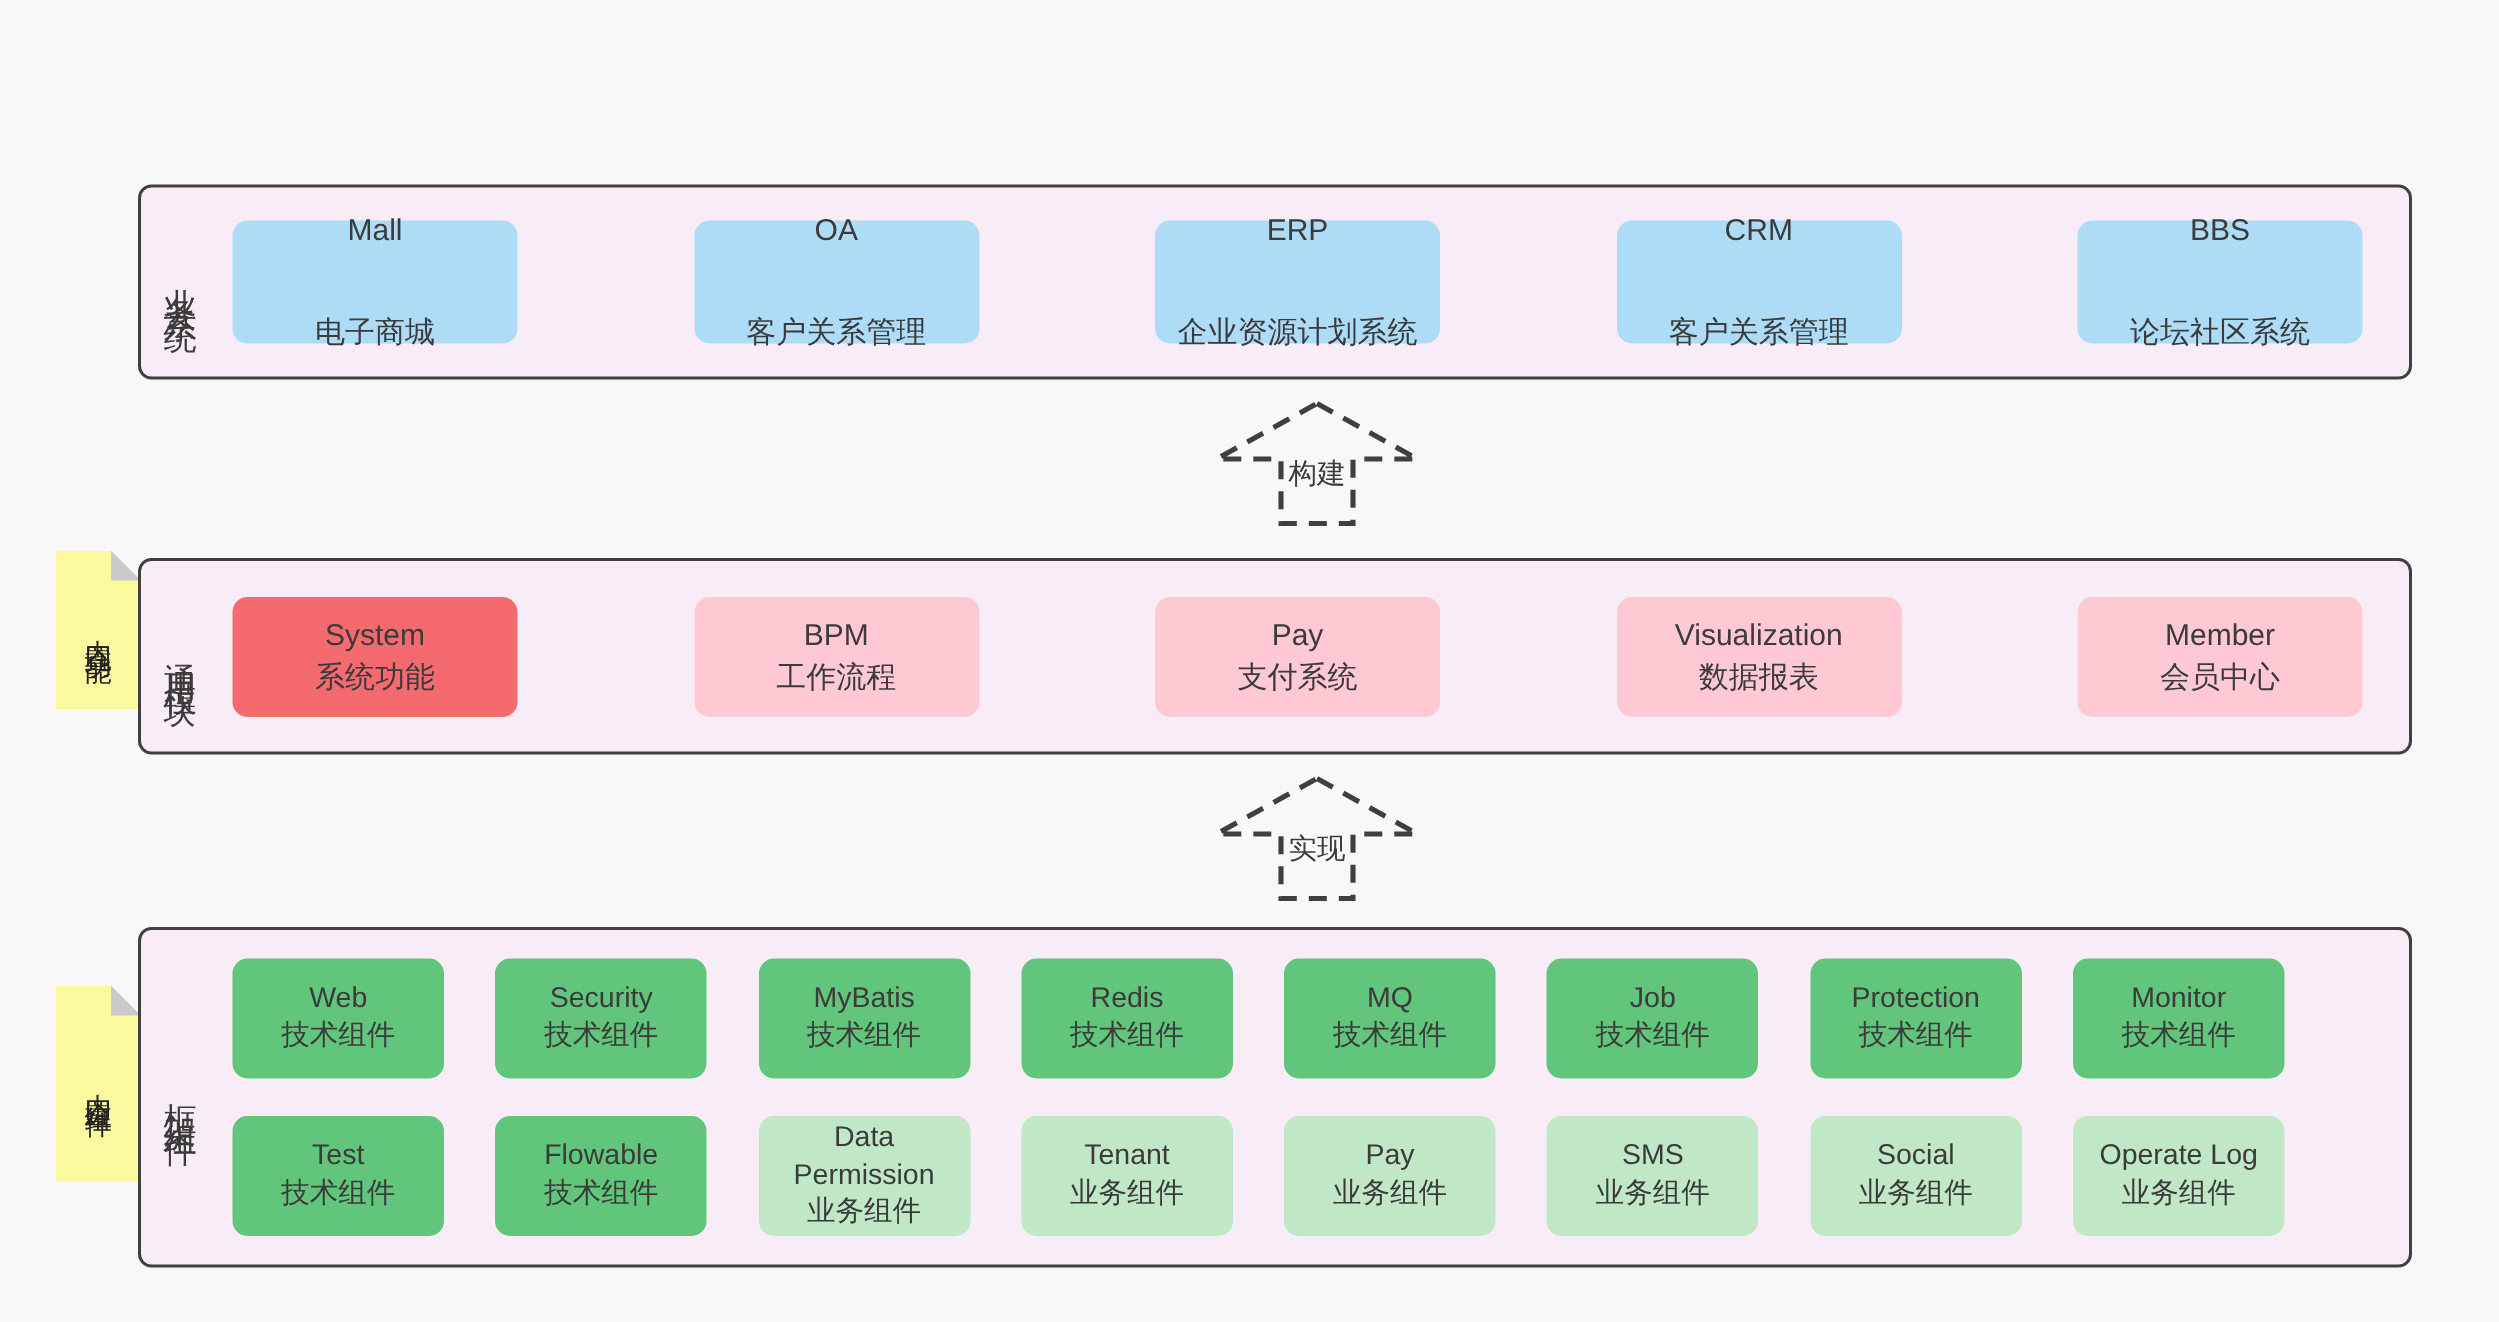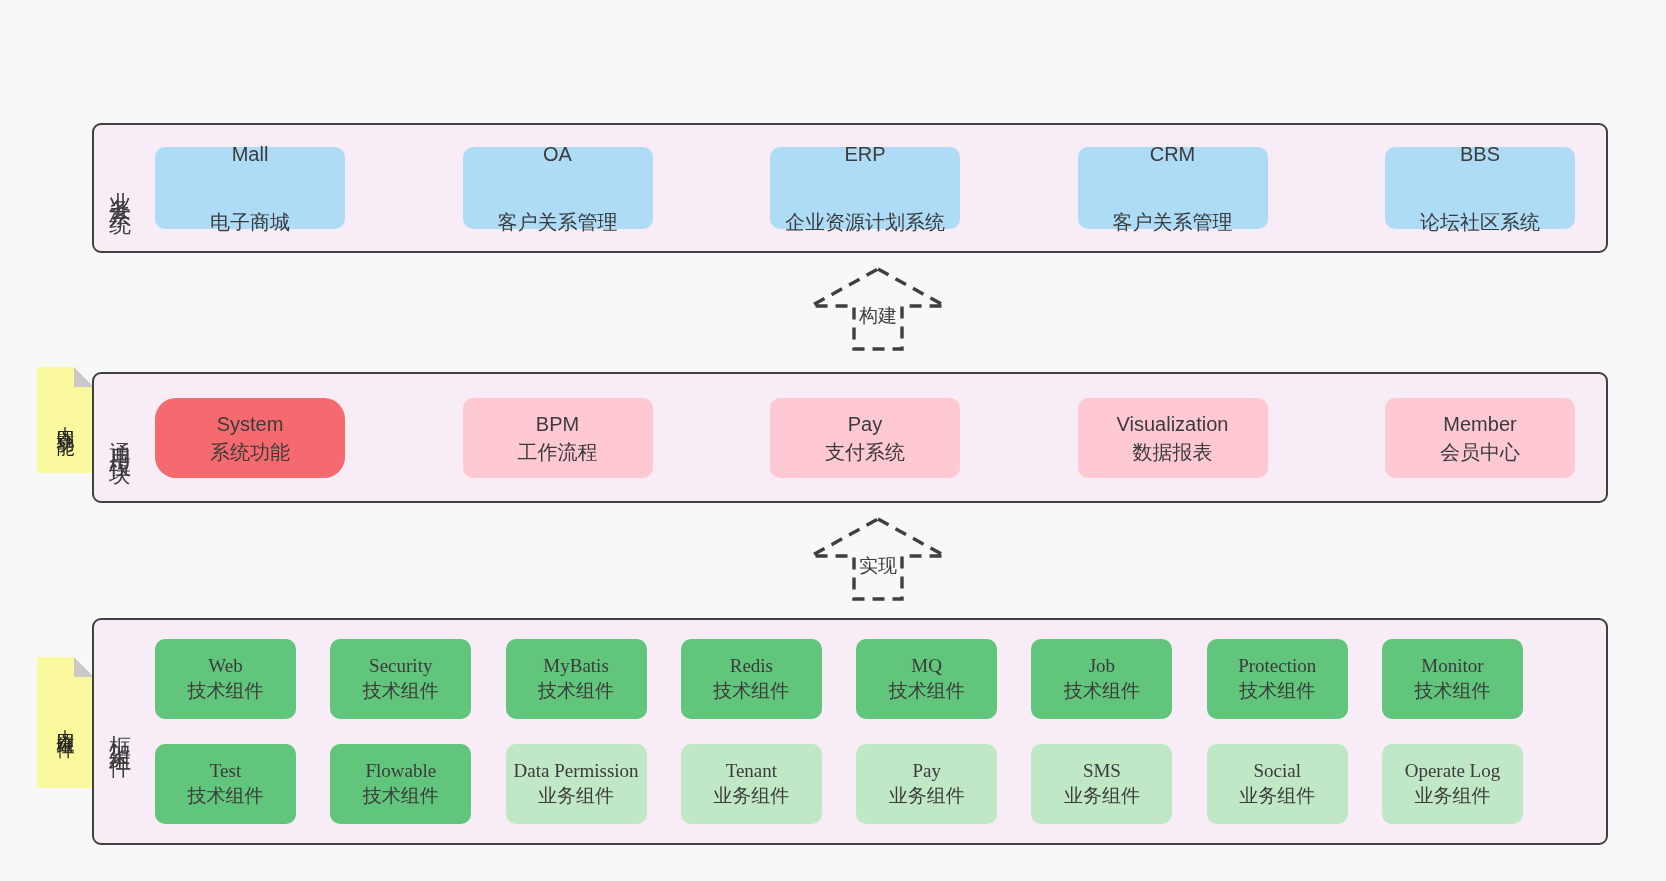--- a/index.html
+++ b/index.html
@@ -3,40 +3,40 @@
 <meta charset="utf-8">
 <style>
   html,body{margin:0;padding:0;}
   body{font-family:"Liberation Sans","DejaVu Sans",sans-serif;background:#f8f8f8;}
   .canvas{position:relative;width:1666px;height:881px;background:var(--page_bg,#f8f8f8);overflow:hidden;}
 
   .band{position:absolute;left:92px;width:1516px;background:var(--band_bg);
         border:2px solid var(--band_border);border-radius:9px;box-sizing:border-box;z-index:2;}
   .band1{top:123px;height:130px;}
   .band2{top:372px;height:131px;}
-  .band3{top:618px;height:227px;font-family:Liberation Serif, serif;}
+  .band3{top:618px;height:227px;}
 
   .band-label{position:absolute;left:11px;top:50%;transform:translateY(-50%);
         writing-mode:vertical-rl;text-orientation:upright;font-size:22px;
         letter-spacing:7px;color:var(--text);white-space:nowrap;}
 
   .boxes-wrap{position:absolute;top:0;bottom:0;left:61px;display:flex;
         flex-direction:column;justify-content:center;gap:25px;}
   .band1 .boxes-wrap,.band2 .boxes-wrap{right:31px;}
   .band3 .boxes-wrap{right:83px;}
   .box-row{display:flex;justify-content:space-between;}
 
   .module-box{border-radius:10px;display:flex;flex-direction:column;justify-content:center;
         align-items:center;text-align:center;color:var(--text);box-sizing:border-box;padding:2px 4px;}
   .band1 .module-box{width:190px;height:82px;font-size:20px;line-height:1.4;}
   .band2 .module-box{width:190px;height:80px;font-size:20px;line-height:1.4;}
   .band3 .module-box{width:141px;height:80px;font-size:19px;line-height:1.3;}
 
   .blue{background:var(--blue);gap:40px;}
-  .red{background:var(--red);border-radius:21px;}
+  .red{background:var(--red);}
   .pink{background:var(--pink);}
   .green{background:var(--green);}
   .green_light{background:var(--green_light);}
 
   .sticky{position:absolute;left:37px;width:57px;background:var(--yellow);z-index:1;
         clip-path:polygon(0 0,calc(100% - 20px) 0,100% 20px,100% 100%,0 100%);}
   .sticky-2{top:367px;height:106px;}
   .sticky-3{top:657px;height:131px;}
   .sticky::after{content:"";position:absolute;top:0;right:0;width:20px;height:20px;
         background:linear-gradient(225deg,transparent 50%,var(--fold) 50%);}

